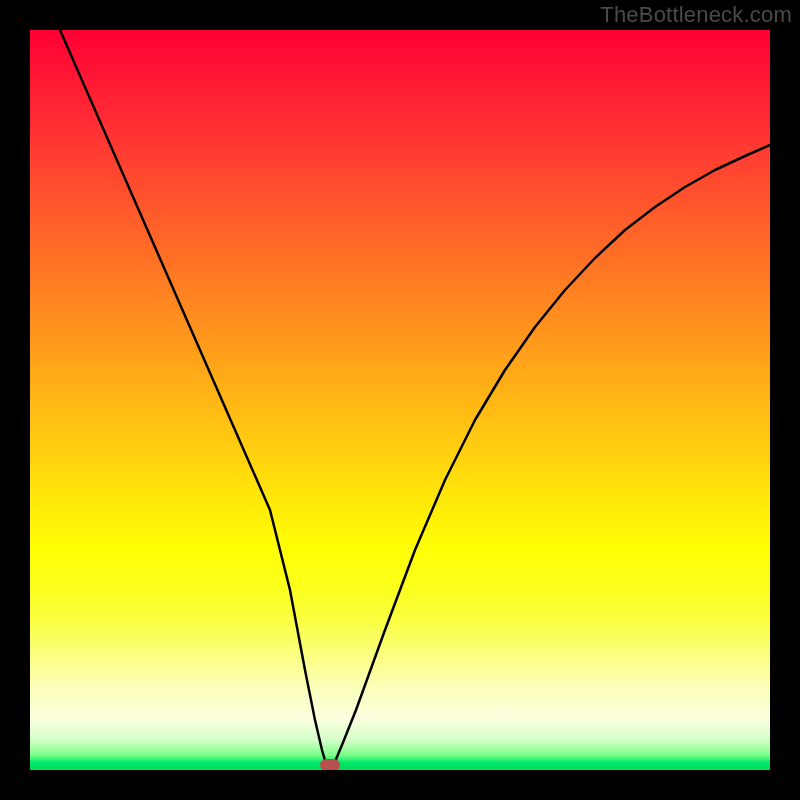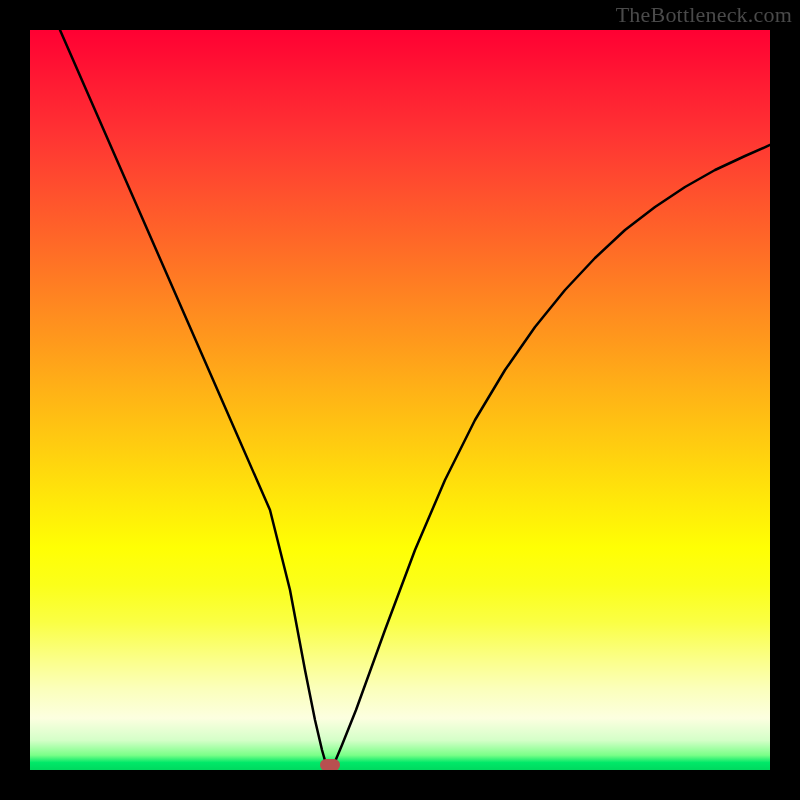--- a/index.html
+++ b/index.html
@@ -12,21 +12,20 @@
   }
   .watermark {
     position: absolute;
     top: 2px;
     right: 8px;
     color: #4a4a4a;
     font-size: 22px;
     font-weight: 500;
     z-index: 5;
     letter-spacing: 0.2px;
-    font-family: Liberation Serif, serif;
   }
   .plot-area {
     position: absolute;
     left: 30px;
     top: 30px;
     width: 740px;
     height: 740px;
     overflow: hidden;
   }
   .gradient-bg {

